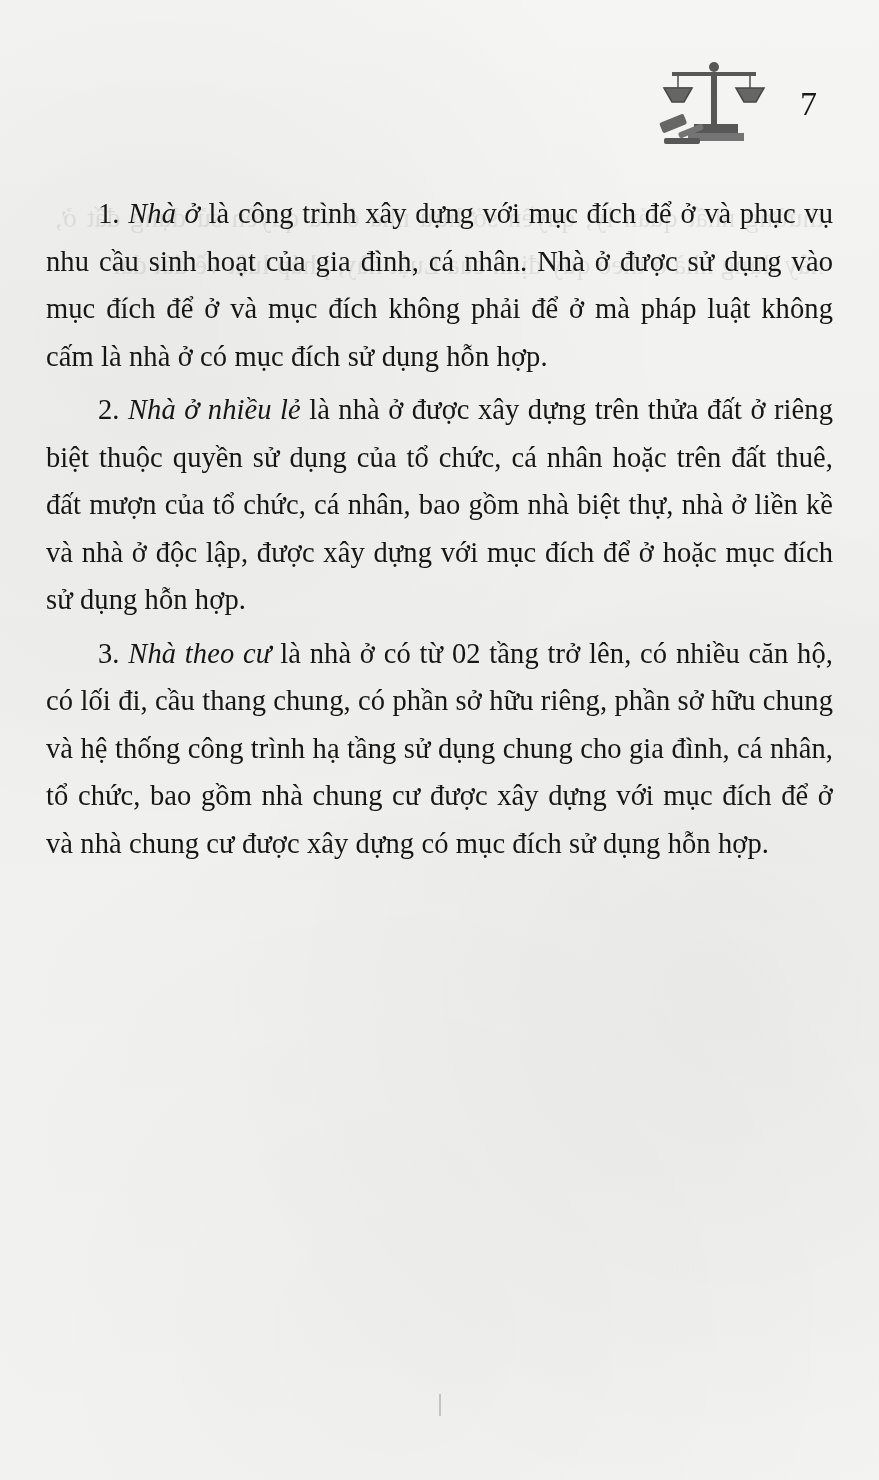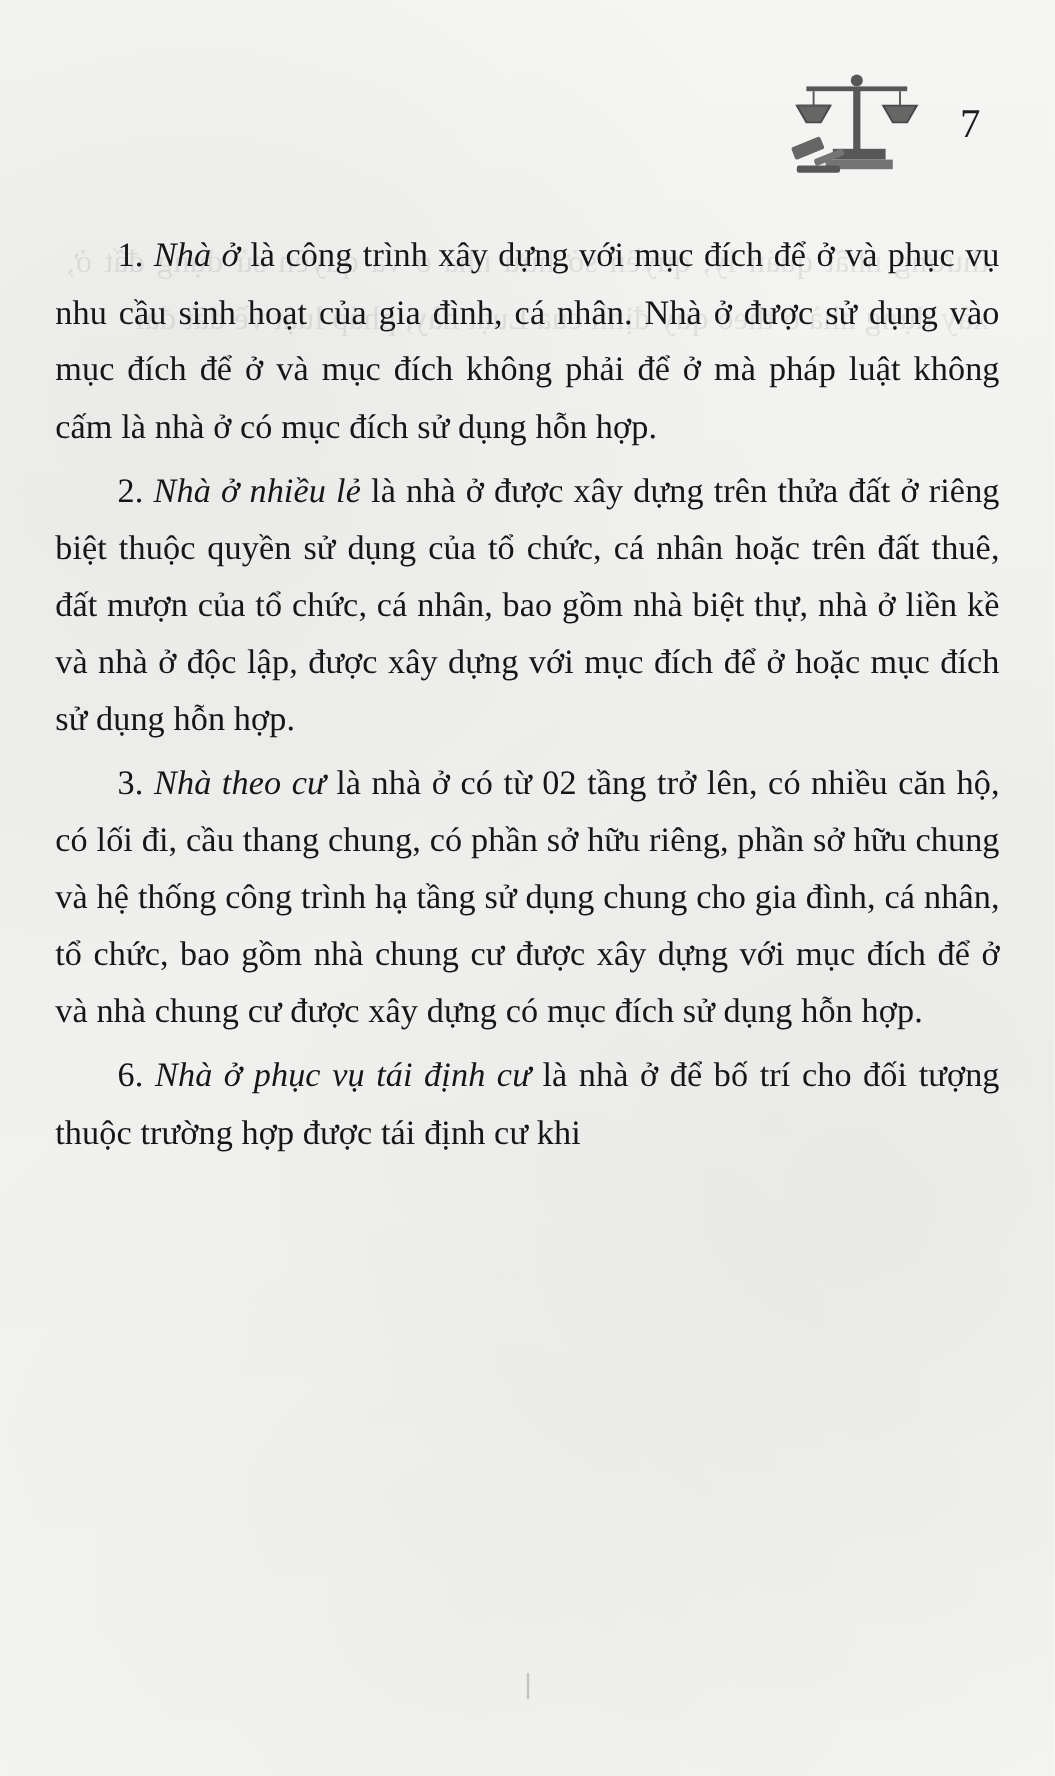--- a/index.html
+++ b/index.html
@@ -146,22 +146,17 @@
     </p>
 
     <p class="para">
       <span class="num">3.</span>
       <span class="term">Nhà theo cư</span>
       <span>là nhà ở có từ 02 tầng trở lên, có nhiều căn hộ, có lối đi, cầu thang chung, có phần sở hữu riêng, phần sở hữu chung và hệ thống công trình hạ tầng sử dụng chung cho gia đình, cá nhân, tổ chức, bao gồm nhà chung cư được xây dựng với mục đích để ở và nhà chung cư được xây dựng có mục đích sử dụng hỗn hợp.</span>
     </p>
 
 
 
-    <p class="para">
-      <span class="num">6.</span>
-      <span class="term">Nhà ở phục vụ tái định cư</span>
-      <span>là nhà ở để bố trí cho đối tượng thuộc trường hợp được tái định cư khi</span>
-    </p>
 
   </div>
 
   <div class="footer-mark"></div>
 </div>
 
 </body></html>

